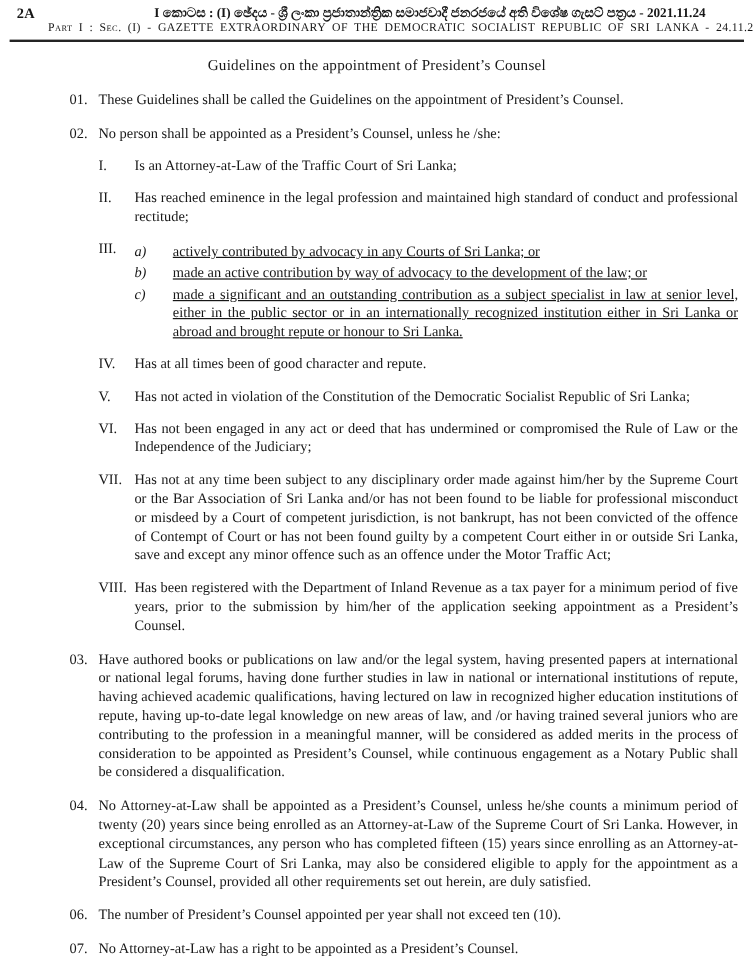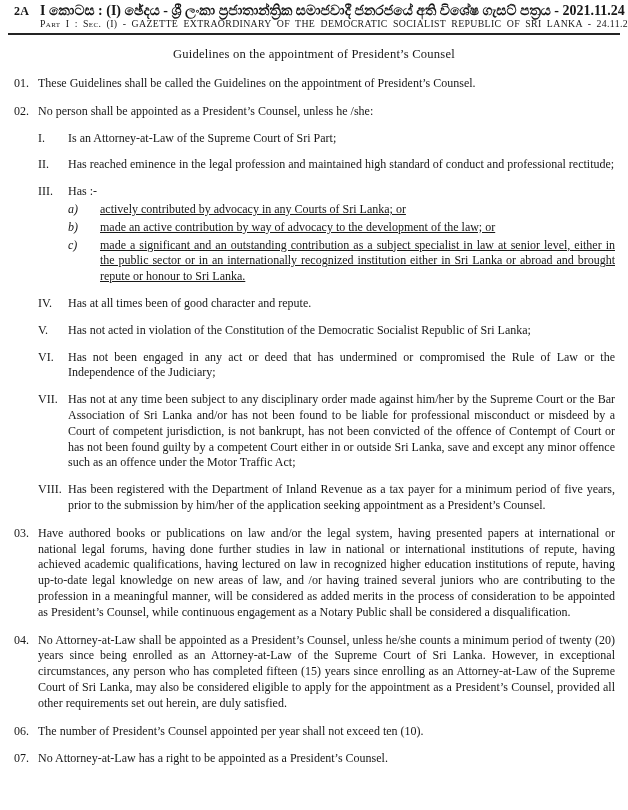--- a/index.html
+++ b/index.html
@@ -12,22 +12,23 @@
   .page { position: relative; width: 628px; height: 810px; background: #fff; }
 
   
   .hdr { position: relative; padding-top: 4px; }
   .pageno {
     position: absolute; left: 14px; top: 4px;
     font-size: 12px; font-weight: bold; letter-spacing: 0.3px;
   }
   .hdr-center { text-align: center; padding: 0 40px; }
   .hdr-sinhala {
-    font-size: 14px; line-height: 14px; font-weight: bold;
+    font-size: 11px; line-height: 14px; font-weight: bold;
     white-space: nowrap;
+    text-align: right;
   }
   .hdr-english {
     font-size: 9.8px; line-height: 12px;
     font-variant: small-caps;
     letter-spacing: 0.35px; word-spacing: 2.5px;
     white-space: nowrap;
   }
   .hdr-rule {
     border: none; border-top: 2px solid #242424;
     margin: 3px 8px 0 8px;
@@ -41,21 +42,21 @@
     letter-spacing: 0.2px;
   }
 
   
   .doc-body {
     margin: 14px 13px 0 14px;
     font-size: 12px; line-height: 15.8px;
   }
   .clause { display: flex; margin-bottom: 12px; }
   .clause:last-child { margin-bottom: 0; }
-  .cnum { flex: 0 0 24px; }
+  .cnum { flex: 0 0 24px; margin-left: 44px; }
   .cbody { flex: 1; min-width: 0; }
   .txt { margin: 0; text-align: justify; }
 
   .sub { display: flex; margin-top: 11px; }
   .snum { flex: 0 0 30px; }
   .sbody { flex: 1; min-width: 0; }
 
   .abc { display: flex; margin-top: 2px; }
   .anum { flex: 0 0 32px; font-style: italic; }
   .abody { flex: 1; min-width: 0; text-decoration: underline; }
@@ -86,35 +87,34 @@
     </div>
 
     <div class="clause">
       <span class="cnum">02.</span>
       <div class="cbody">
         <p class="txt">No person shall be appointed as a President’s Counsel, unless he /she:</p>
 
         <div class="sub">
           <span class="snum">I.</span>
           <div class="sbody">
-              <p class="txt">Is an Attorney-at-Law of the Supreme Court of Sri Part;</p>
+              <p class="txt">Is an Attorney-at-Law of the Traffic Court of Sri Lanka;</p>
             </div>
         </div>
 
         <div class="sub">
           <span class="snum">II.</span>
           <div class="sbody">
               <p class="txt">Has reached eminence in the legal profession and maintained high standard of conduct and professional rectitude;</p>
             </div>
         </div>
 
         <div class="sub">
           <span class="snum">III.</span>
           <div class="sbody">
-            <p class="txt">Has :-</p>
 
             <div class="abc">
               <span class="anum">a)</span>
               <div class="abody">
                   <p class="txt">actively contributed by advocacy in any Courts of Sri Lanka; or</p>
                 </div>
             </div>
             <div class="abc">
               <span class="anum">b)</span>
               <div class="abody">

